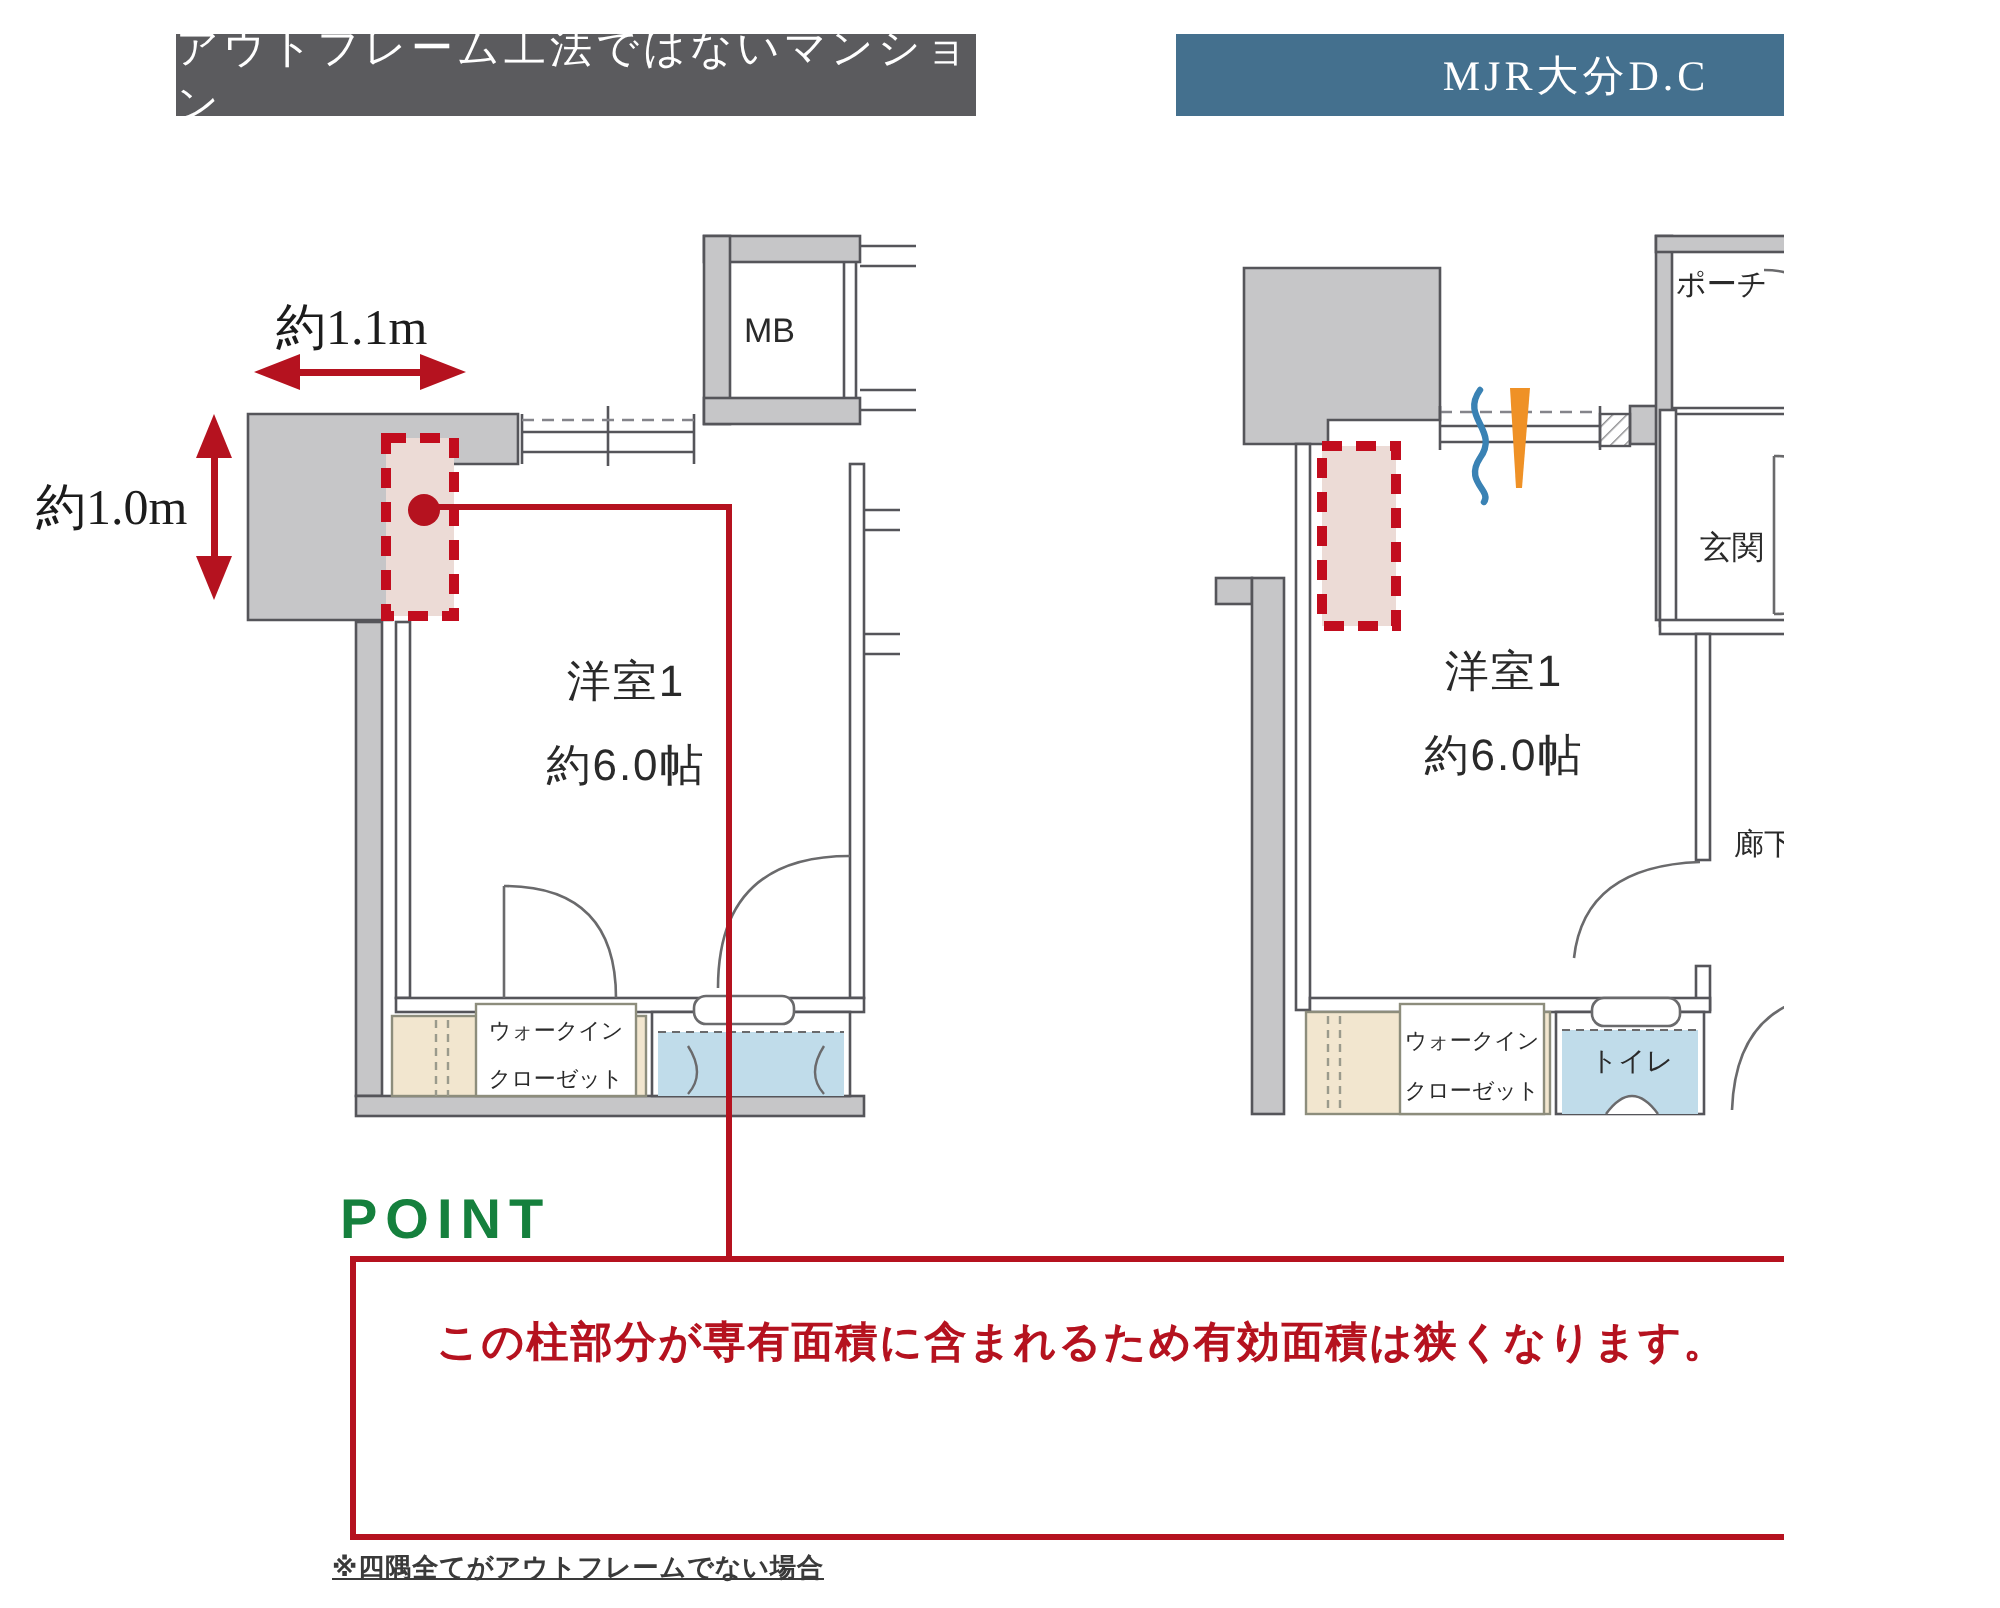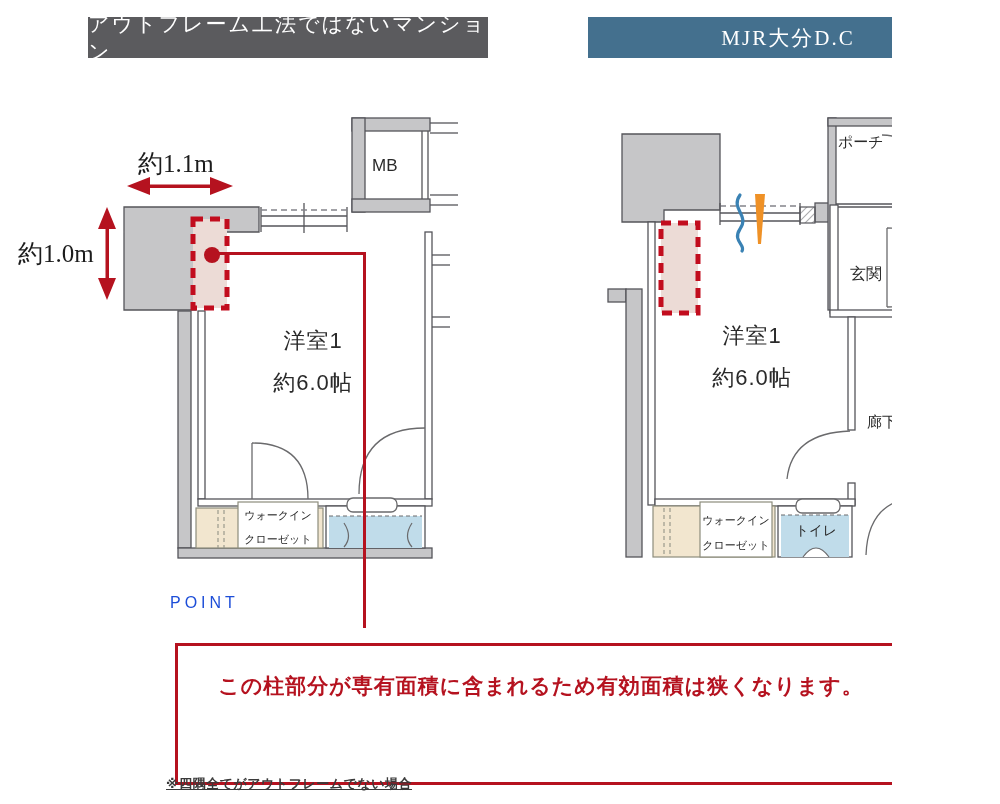--- a/index.html
+++ b/index.html
@@ -16,22 +16,22 @@
   .plan-right{left:600px;}
   svg text{font-family:"Liberation Sans","DejaVu Sans",sans-serif;fill:#2a2a2a;}
   svg .dim{font-family:"Liberation Serif","DejaVu Serif",serif;font-size:25px;fill:#1c1c1c;}
   
   .leader{position:absolute;background:#b5121f;z-index:5;}
   .leader-dot{position:absolute;width:16px;height:16px;border-radius:50%;background:#b5121f;z-index:5;}
   
   .vtext{position:absolute;writing-mode:vertical-rl;font-size:10.5px;color:#3a3a3a;letter-spacing:1px;
          z-index:4;line-height:1;}
   
-  .point-label{position:absolute;left:170px;top:594px;font-size:16px;font-weight:normal;color:#1d4ed8;letter-spacing:4px;}
-  .point-box{position:absolute;left:175px;top:643px;width:726px;height:136px;border:3px solid #b5121f;background:#fff;
+  .point-label{position:absolute;left:170px;top:594px;font-size:28px;font-weight:bold;color:#15803d;letter-spacing:4px;}
+  .point-box{position:absolute;left:175px;top:628px;width:726px;height:136px;border:3px solid #b5121f;background:#fff;
              text-align:center;}
   .pb-line1{margin-top:26px;font-size:21px;font-weight:bold;color:#b5121f;letter-spacing:1px;}
   .pb-line2{margin-top:10px;font-size:22px;font-weight:bold;color:#1c1c1c;letter-spacing:0.5px;}
   .pb-line2 .note{font-size:11px;vertical-align:super;}
   .pb-line2 .red{color:#c41322;}
   .pb-line2 .red-pre{margin-left:26px;}
   .pb-line2 .big{font-size:36px;}
   .footnote{position:absolute;left:166px;top:775px;font-size:13px;font-weight:bold;color:#3a3a3a;letter-spacing:0.5px;text-decoration:underline;}
 </style>
 </head>

